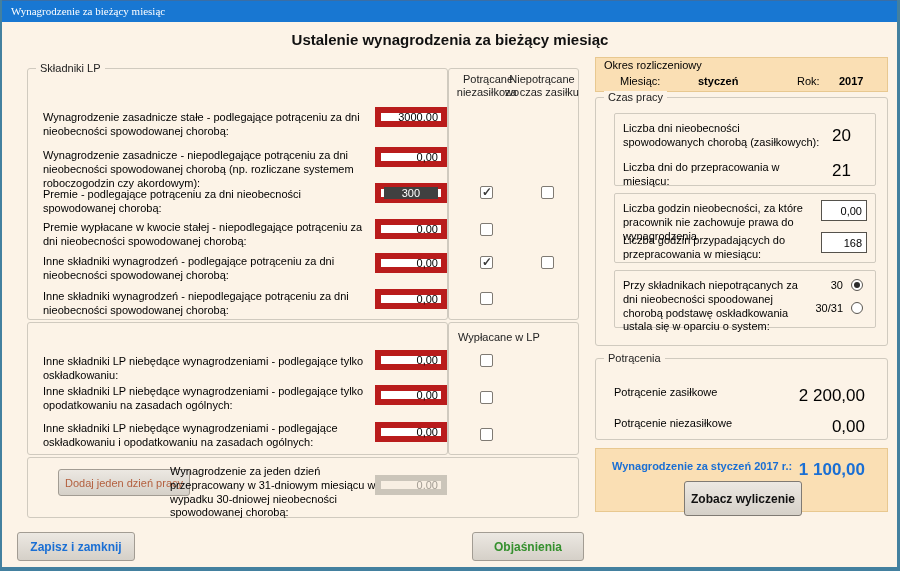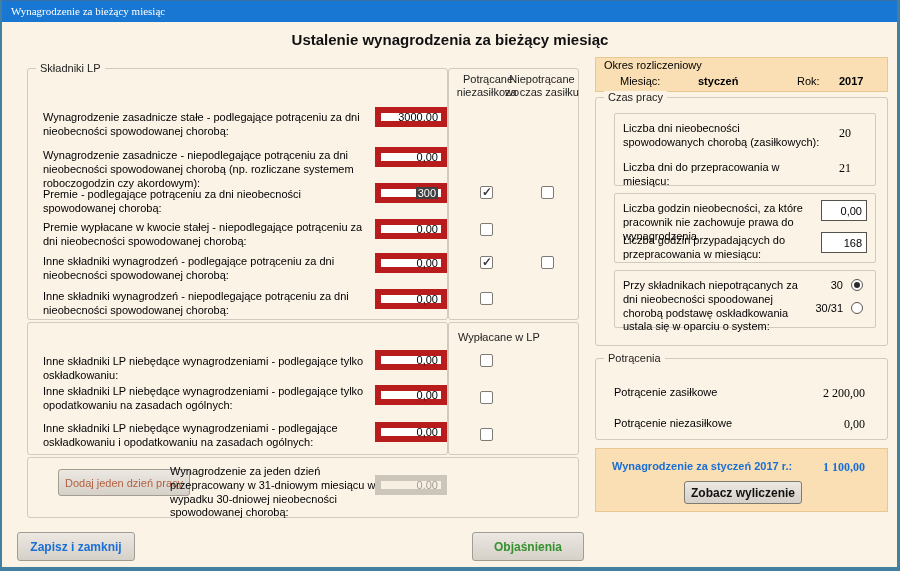--- a/index.html
+++ b/index.html
@@ -24,21 +24,21 @@
   .legend {
     position:absolute; top:-7px; left:8px; background:#fcf3e7; padding:0 4px;
     font-size:11px; color:#222; white-space:nowrap;
   }
   .lbl { position:absolute; font-size:11px; color:#000; line-height:1.25; }
   .inp {
     position:absolute; width:72px; height:20px; background:#fff;
     border:6px solid #b91c1c; font-size:11px; color:#000;
     display:flex; align-items:center; justify-content:flex-end; padding:0 3px;
   }
-  .inp .sel { background:#404040; color:#fff; padding:0 2px; }
+  .inp .sel { background:#404040; color:#fff; padding:0 18px; }
   .inp.disabled { background:#f8efe3; border-color:#cbc5ba; color:#a39d94; }
   .colhdr { position:absolute; font-size:11px; color:#222; text-align:center; line-height:1.2; }
   .cb {
     position:absolute; width:13px; height:13px; background:#fff;
     border:1px solid #7f7a73; border-radius:2px;
   }
   .cb.checked::after {
     content:"\2713"; position:absolute; left:1px; top:-2px;
     font-size:12px; font-weight:bold; color:#3a3a3a;
   }
@@ -56,21 +56,21 @@
     display:flex; align-items:center; justify-content:center; cursor:default;
     font-family:"Liberation Sans", sans-serif;
   }
   .obox { position:absolute; background:#fadfb4; border:1px solid #e8c890; }
   .ibox { position:absolute; border:1px solid #d0cabf; border-radius:2px; }
   .dinp {
     position:absolute; width:46px; height:21px; background:#fff;
     border:1px solid #55524c; font-size:11px; color:#000;
     display:flex; align-items:center; justify-content:flex-end; padding:0 4px;
   }
-  .val { position:absolute; font-size:12px; color:#000;font-family:Liberation Serif, serif; }
+  .val { position:absolute; font-size:17px; color:#000; }
   .blue { color:#1a6fd4; font-weight:bold; }
 </style>
 </head>
 <body>
 
 <div id="window">
 
   <div id="titlebar">
     <span>Wynagrodzenie za bieżący miesiąc</span>
   </div>
@@ -200,19 +200,19 @@
     <span class="legend">Potrącenia</span>
     <div class="lbl" style="left:18px; top:27px;">Potrącenie zasiłkowe</div>
     <div class="val" style="right:22px; top:27px;">2 200,00</div>
     <div class="lbl" style="left:18px; top:58px;">Potrącenie niezasiłkowe</div>
     <div class="val" style="right:22px; top:58px;">0,00</div>
   </div>
 
   <div class="obox" style="left:593px; top:448px; width:293px; height:64px;">
     <div class="lbl blue" style="left:16px; top:11px;">Wynagrodzenie za styczeń 2017 r.:</div>
     <div class="val blue" style="right:22px; top:11px;">1 100,00</div>
-    <div class="btn" style="left:88px; top:32px; width:118px; height:23px; font-weight:bold; color:#111; border-color:#7f7a73;text-align:right;">Zobacz wyliczenie</div>
+    <div class="btn" style="left:88px; top:32px; width:118px; height:35px; font-weight:bold; color:#111; border-color:#7f7a73;text-align:right;">Zobacz wyliczenie</div>
   </div>
 
   <div class="btn" style="left:15px; top:532px; width:118px; height:29px; font-weight:bold; color:#1a6fd4;">Zapisz i zamknij</div>
   <div class="btn" style="left:470px; top:532px; width:112px; height:29px; font-weight:bold; color:#35902e;">Objaśnienia</div>
 
 </div>
 
 </body></html>

